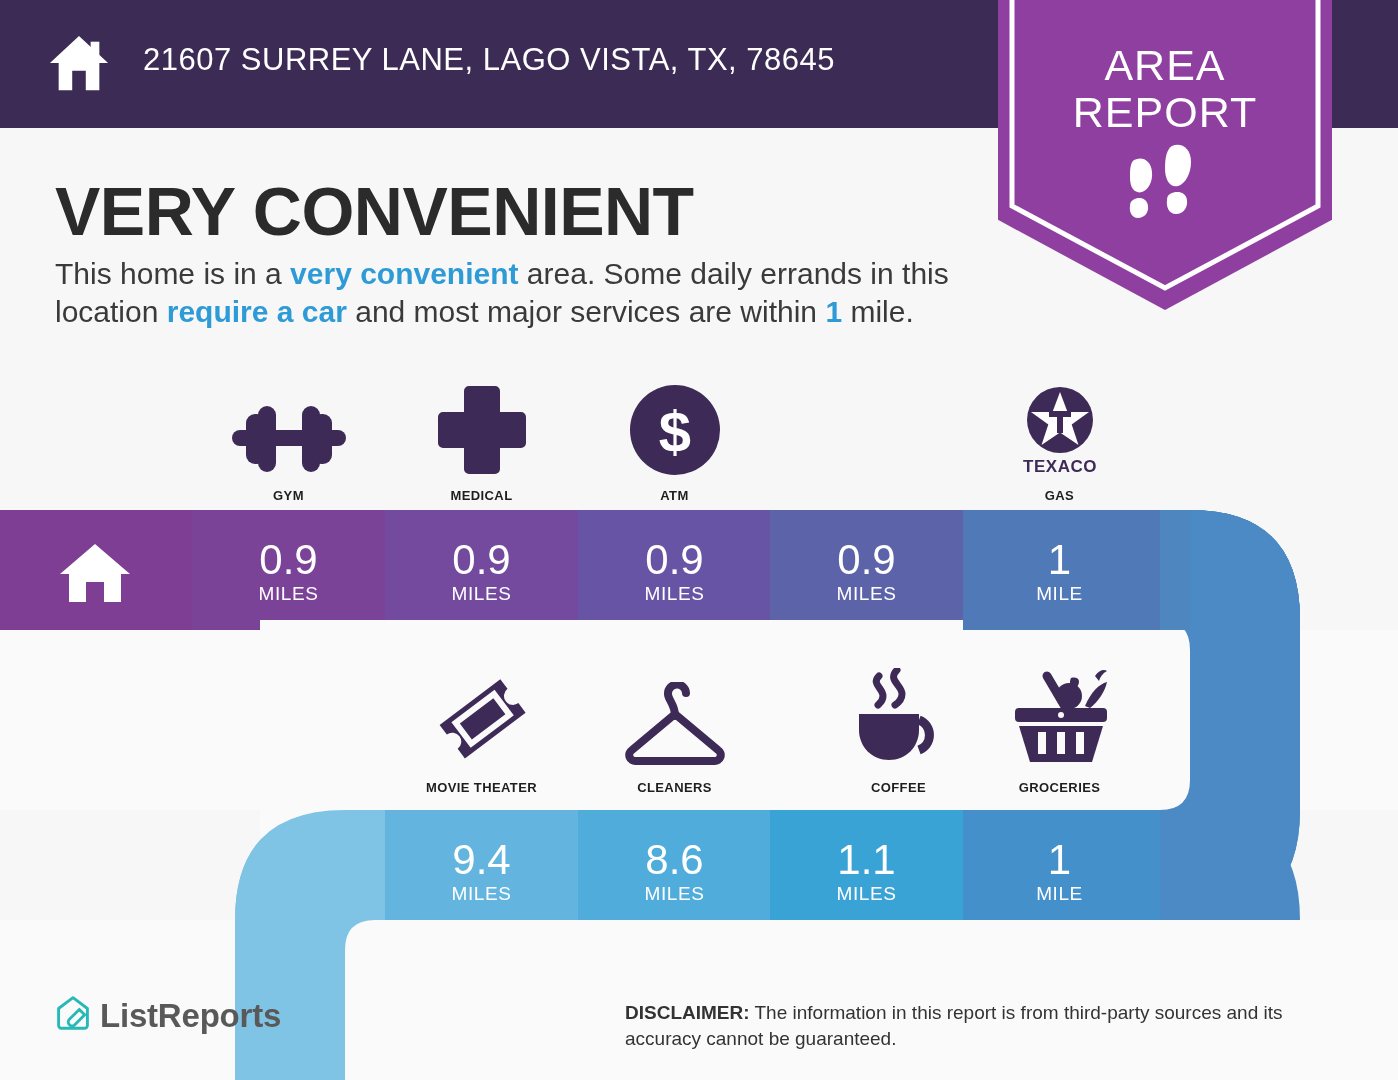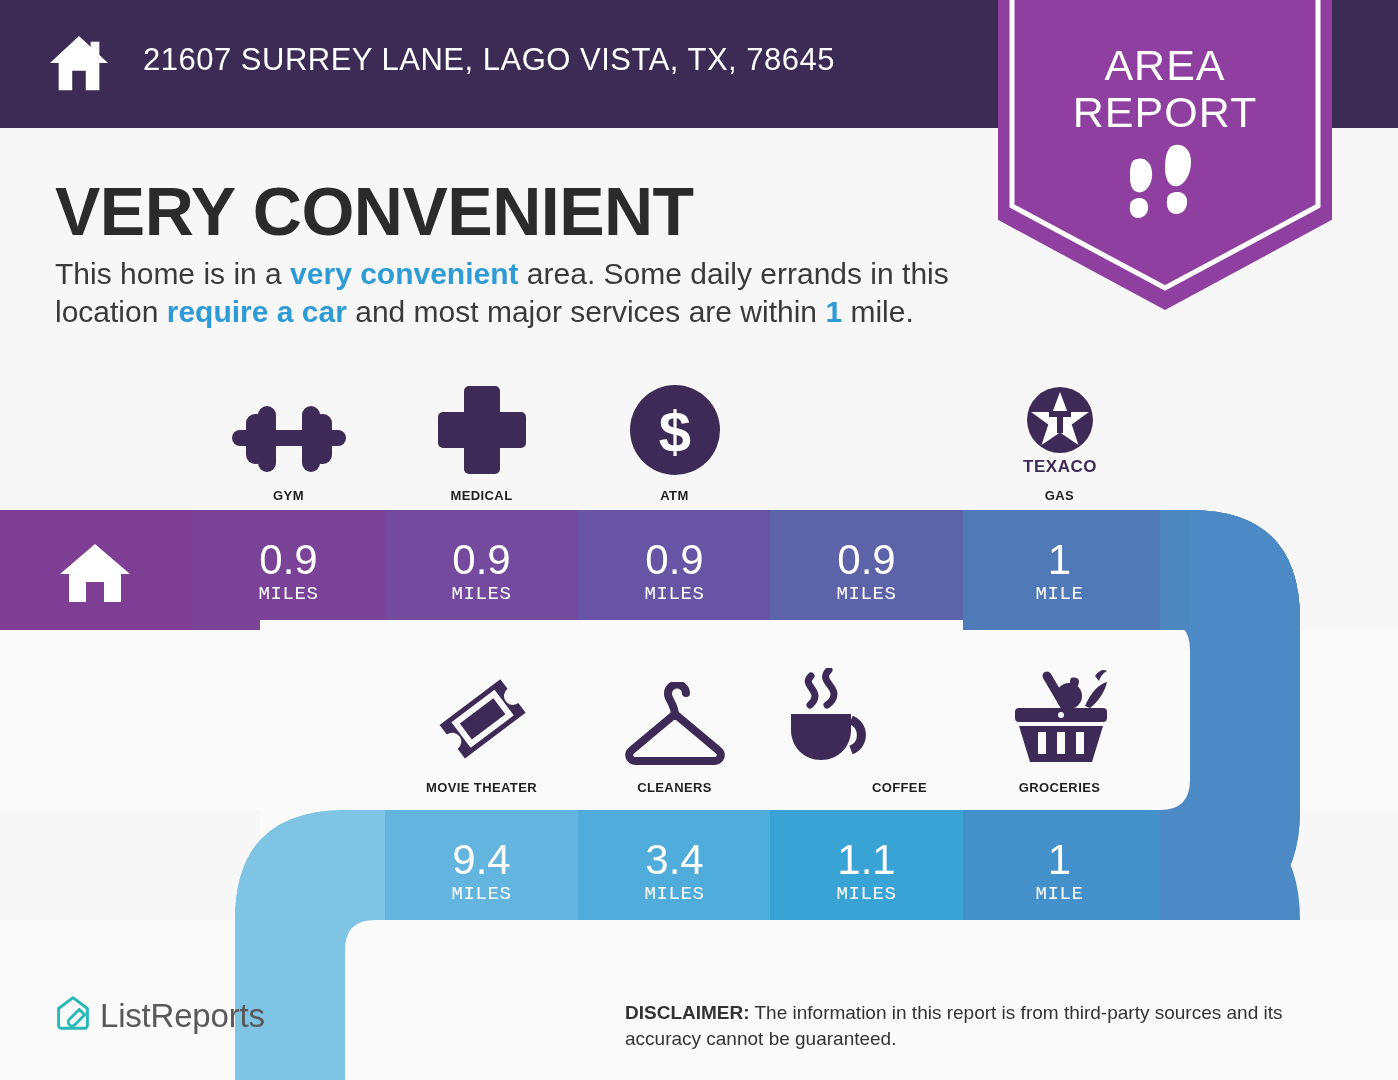--- a/index.html
+++ b/index.html
@@ -57,27 +57,27 @@
   .iconrow{ position:absolute; }
   .icon-cell{ position:absolute; width:193px; text-align:center; }
   .icon-box{ height:96px; display:flex; align-items:flex-end; justify-content:center; }
   .icon-label{
     margin-top:12px; font-size:13px; font-weight:700; color:#1E1E1E; letter-spacing:0.4px;
   }
 
   
   .dist{ position:absolute; width:193px; text-align:center; color:#FFFFFF; }
   .dist-num{ font-size:42px; line-height:44px; font-weight:400; }
-  .dist-unit{ font-size:19px; line-height:24px; letter-spacing:0.6px;font-family:Liberation Mono, monospace; }
+  .dist-unit{ font-size:19px; line-height:24px; letter-spacing:0.6px; }
 
   
   .lr-logo{ position:absolute; left:55px; top:995px; width:36px; height:36px; }
   .lr-name{
     position:absolute; left:100px; top:997px;
-    font-size:33px; color:#595959; font-weight:400; letter-spacing:-0.2px;
+    font-size:33px; color:#595959; font-weight:700; letter-spacing:-0.2px;
   }
   .disclaimer{
     position:absolute; left:625px; top:1000px; width:720px;
     font-size:19px; line-height:26px; color:#333333;
   }
   .disclaimer b{ font-weight:700; }
 </style>
 </head>
 <body>
 
@@ -258,21 +258,21 @@
   <div class="icon-cell" style="left:578px;">
     <div class="icon-box">
       <svg width="110" height="86" viewBox="0 0 110 86">
         <path d="M55 34 C55 22 48 18 48 12 A9 9 0 0 1 66 11" fill="none" stroke="#3E2A56" stroke-width="8" stroke-linecap="round"></path>
         <path d="M55 32 L12 68 a6 6 0 0 0 4 11 h78 a6 6 0 0 0 4 -11 Z" fill="none" stroke="#3E2A56" stroke-width="8" stroke-linejoin="round"></path>
       </svg>
     </div>
     <div class="icon-label">CLEANERS</div>
   </div>
 
-  <div class="icon-cell" style="left:734px;text-align:right;">
+  <div class="icon-cell" style="left:802px;">
     <div class="icon-box">
       <svg width="100" height="100" viewBox="0 0 100 100">
         <path d="M30 8 c-8 8 4 12 4 20 c0 5 -3 7 -5 9" fill="none" stroke="#3E2A56" stroke-width="7" stroke-linecap="round"></path>
         <path d="M48 2 c-10 10 5 15 5 24 c0 6 -4 9 -7 11" fill="none" stroke="#3E2A56" stroke-width="7" stroke-linecap="round"></path>
         <path d="M10 46 h60 v16 c0 17 -13 30 -30 30 S10 79 10 62 Z" fill="#3E2A56"></path>
         <path d="M70 52 a16 16 0 0 1 0 30" fill="none" stroke="#3E2A56" stroke-width="9"></path>
       </svg>
     </div>
     <div class="icon-label">COFFEE</div>
   </div>
@@ -295,21 +295,21 @@
     </div>
     <div class="icon-label">GROCERIES</div>
   </div>
 </div>
 
 <div class="dist" style="left:385px; top:838px;">
   <div class="dist-num">9.4</div>
   <div class="dist-unit">MILES</div>
 </div>
 <div class="dist" style="left:578px; top:838px;">
-  <div class="dist-num">3.4</div>
+  <div class="dist-num">8.6</div>
   <div class="dist-unit">MILES</div>
 </div>
 <div class="dist" style="left:770px; top:838px;">
   <div class="dist-num">1.1</div>
   <div class="dist-unit">MILES</div>
 </div>
 <div class="dist" style="left:963px; top:838px;">
   <div class="dist-num">1</div>
   <div class="dist-unit">MILE</div>
 </div>

